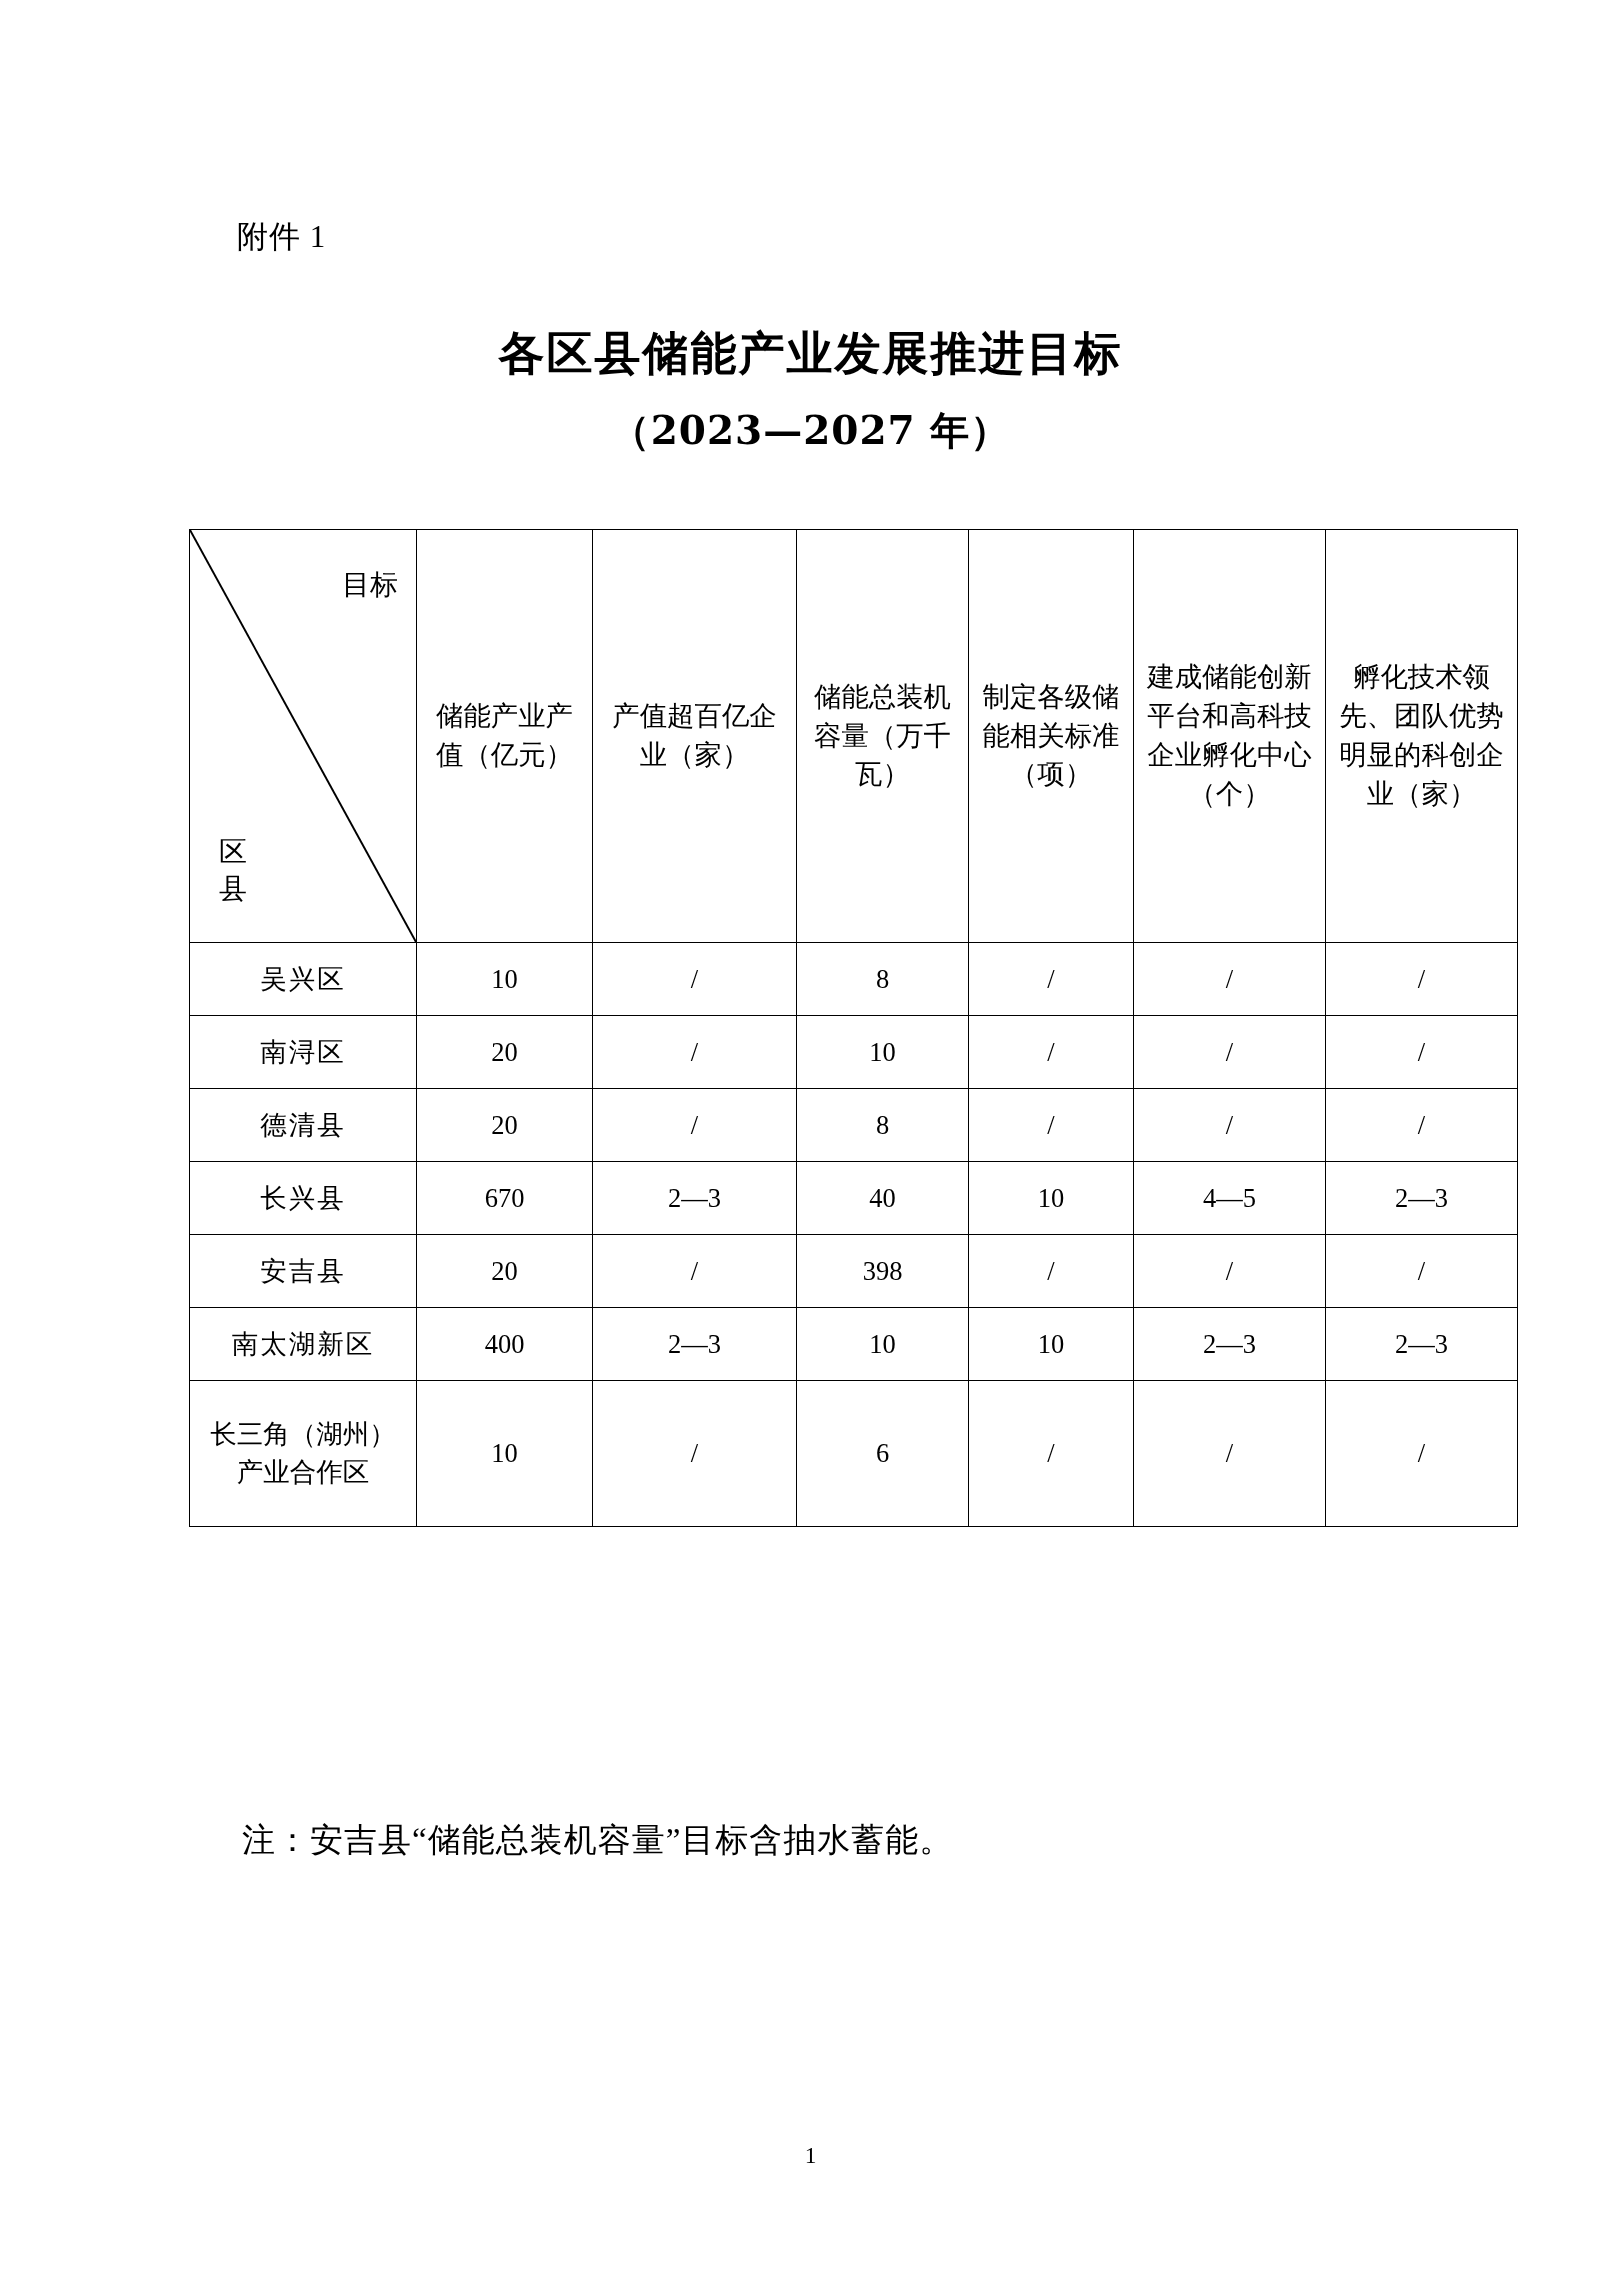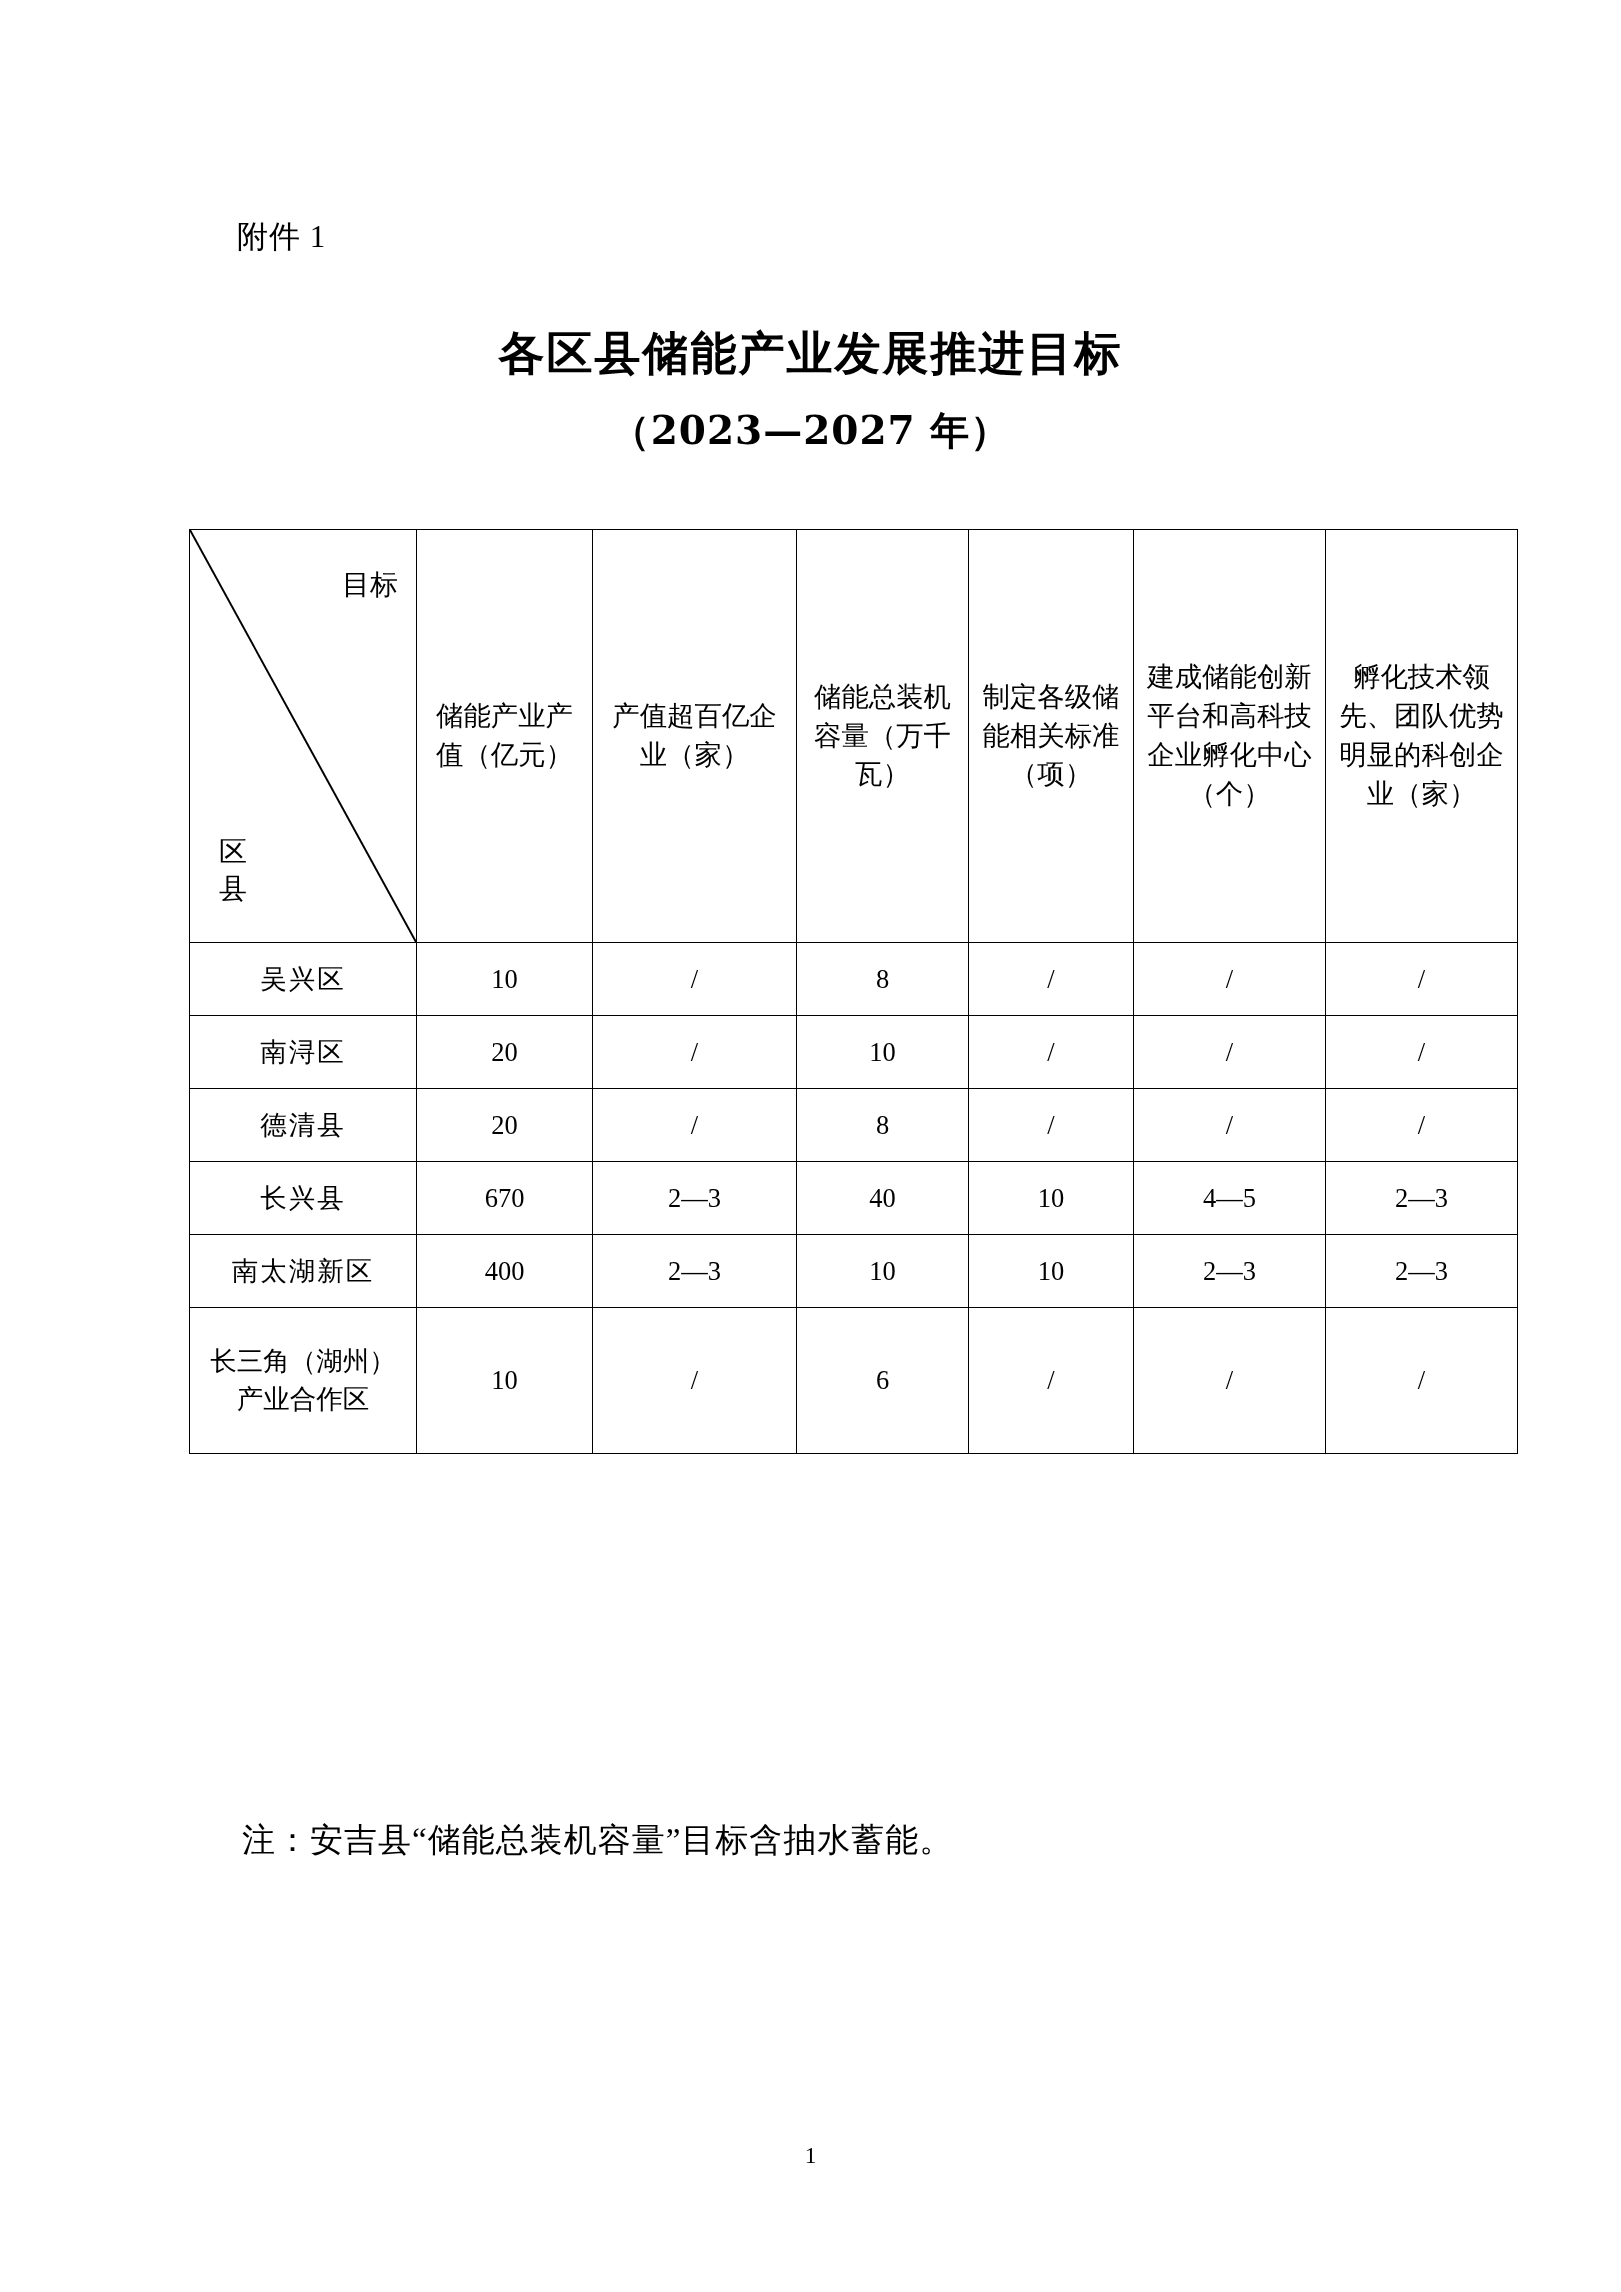--- a/index.html
+++ b/index.html
@@ -240,20 +240,29 @@
         <tr>
           <td class="body-cell name-cell">长兴县</td>
           <td class="body-cell">670</td>
           <td class="body-cell">2—3</td>
           <td class="body-cell">40</td>
           <td class="body-cell">10</td>
           <td class="body-cell">4—5</td>
           <td class="body-cell">2—3</td>
         </tr>
         <tr>
+          <td class="body-cell name-cell">安吉县</td>
+          <td class="body-cell">20</td>
+          <td class="body-cell">/</td>
+          <td class="body-cell">398</td>
+          <td class="body-cell">/</td>
+          <td class="body-cell">/</td>
+          <td class="body-cell">/</td>
+        </tr>
+        <tr>
           <td class="body-cell name-cell">南太湖新区</td>
           <td class="body-cell">400</td>
           <td class="body-cell">2—3</td>
           <td class="body-cell">10</td>
           <td class="body-cell">10</td>
           <td class="body-cell">2—3</td>
           <td class="body-cell">2—3</td>
         </tr>
         <tr>
           <td class="body-cell name-cell multi">长三角（湖州）产业合作区</td>

